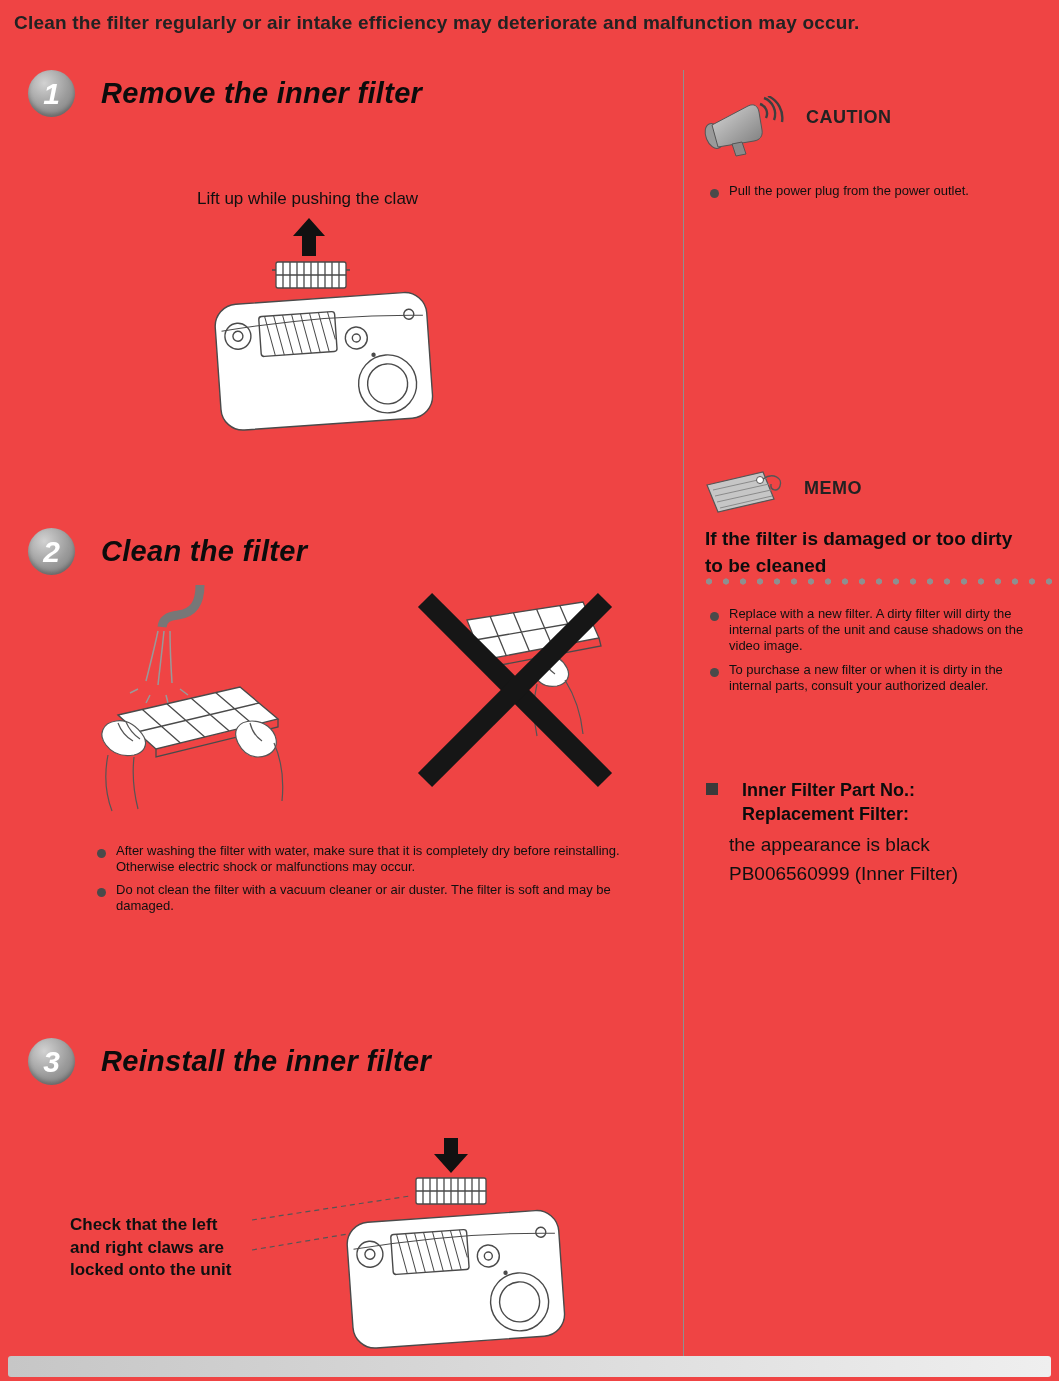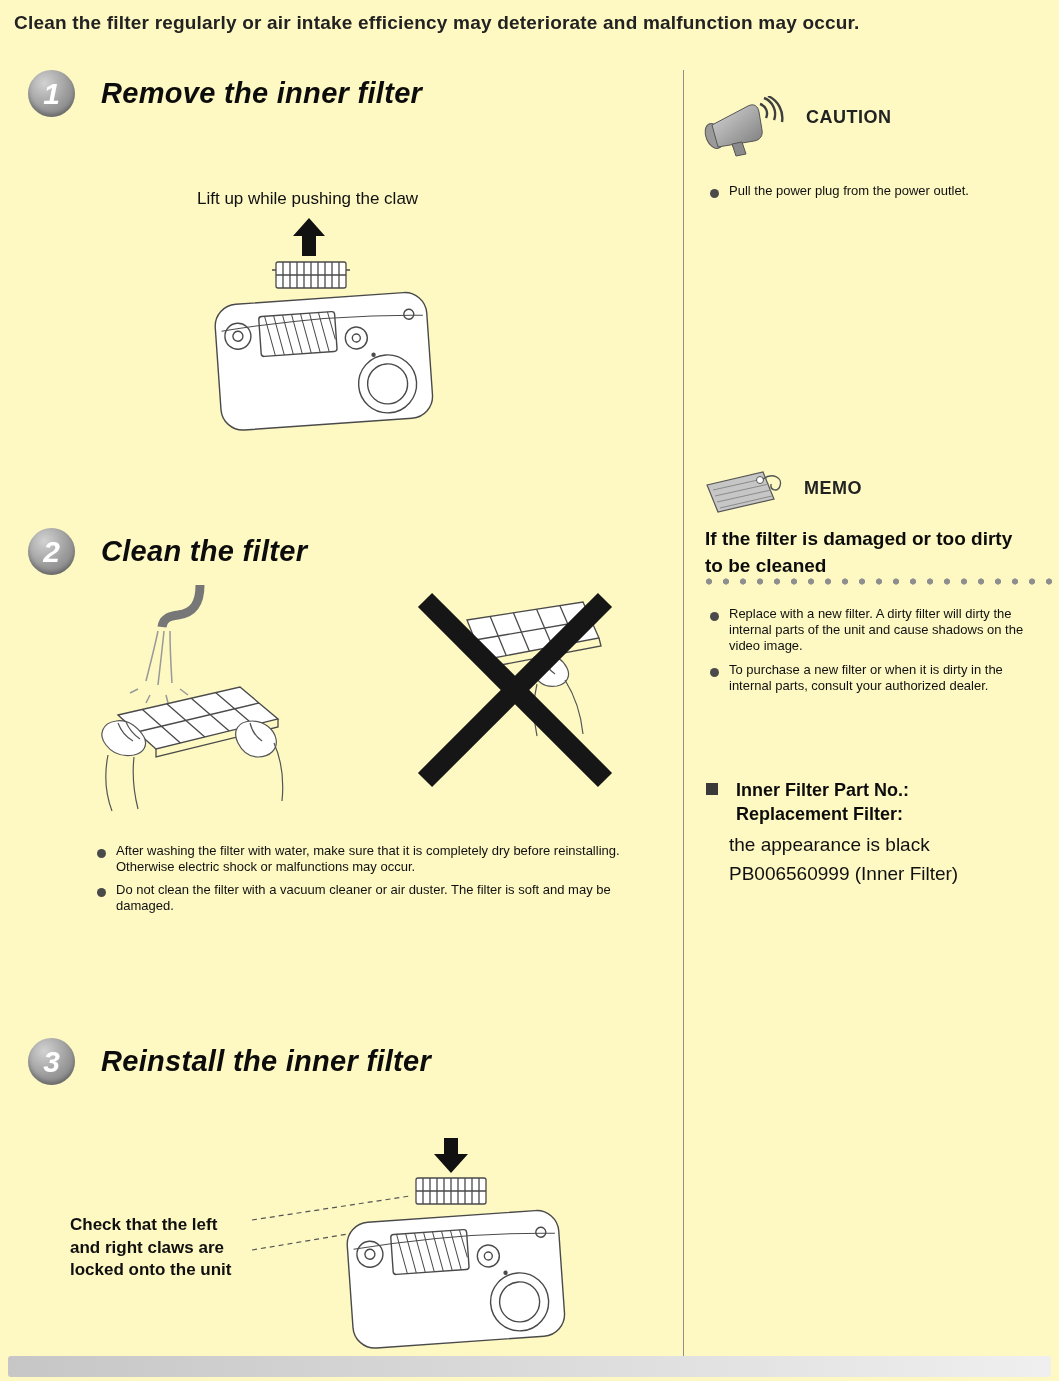--- a/index.html
+++ b/index.html
@@ -1,18 +1,18 @@
 <!DOCTYPE html>
 <html><head>
 <meta charset="utf-8">
 <style>
   * { margin:0; padding:0; box-sizing:border-box; }
   html,body { background:#ffffff; }
   body { font-family:"Liberation Sans", sans-serif; color:#1a1a1a; }
-  .page { position:relative; width:1059px; height:1381px; background:#fef9c3; overflow:hidden; }
+  .page { position:relative; width:1059px; height:1381px; background:#ef4444; overflow:hidden; }
   .abs { position:absolute; }
 
   .intro { left:14px; top:12px; width:1020px; font-size:19px; font-weight:bold; color:#222; letter-spacing:.2px; }
 
   .divider { left:683px; top:70px; width:1px; height:1287px; background:#8f8f8f; }
 
   .bottom-bar { left:8px; top:1356px; width:1043px; height:21px; border-radius:3px;
     background:linear-gradient(to right,#c6c6c6,#efefef); }
 
   .step-header { display:flex; align-items:center; gap:26px; }
@@ -32,21 +32,21 @@
   .bullet-list li::before { content:""; position:absolute; left:4px; top:6px;
     width:9px; height:9px; border-radius:50%; background:#4a4a4a; }
 
   .side-label { font-size:18px; font-weight:bold; color:#222; letter-spacing:.5px; }
   .side-heading { font-size:19px; font-weight:bold; color:#0c0c0c; line-height:1.4; }
   .dotted-row { height:9px;
     background-image: radial-gradient(circle at 4px 4.5px, #8f8f8f 2.8px, transparent 3.4px);
     background-size:17px 9px; background-repeat:repeat-x; }
   .side-list li { margin-bottom:8px; }
 
-  .part-info { display:flex; gap:18px; }
+  .part-info { display:flex; gap:24px; }
   .sq { width:12px; height:12px; background:#3a3a3a; margin-top:5px; flex:0 0 auto; }
   .part-bold { font-size:18px; font-weight:bold; color:#0c0c0c; line-height:1.35; }
   .part-plain { font-size:19px; color:#101010; }
 
   svg { display:block; }
 </style>
 </head>
 <body>
 
 <div class="page">

